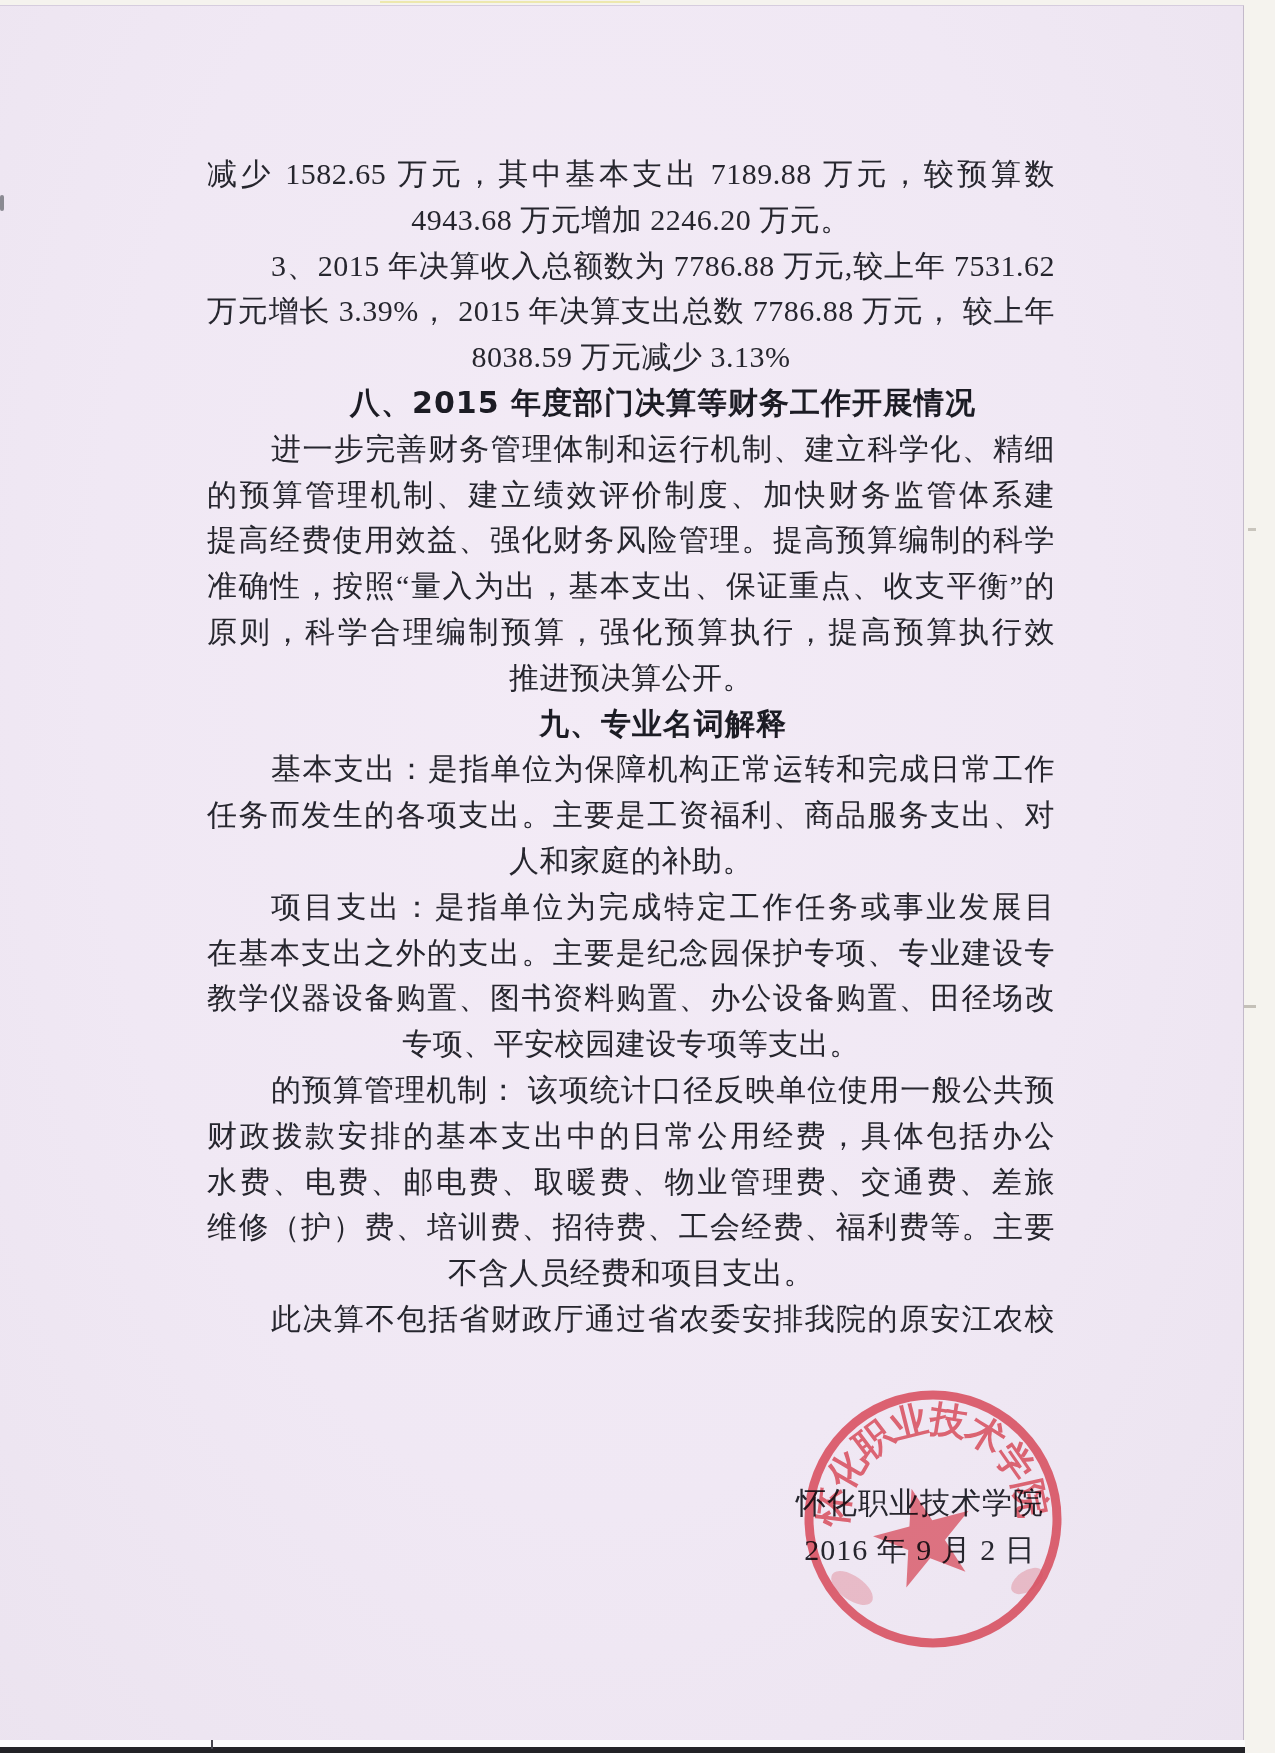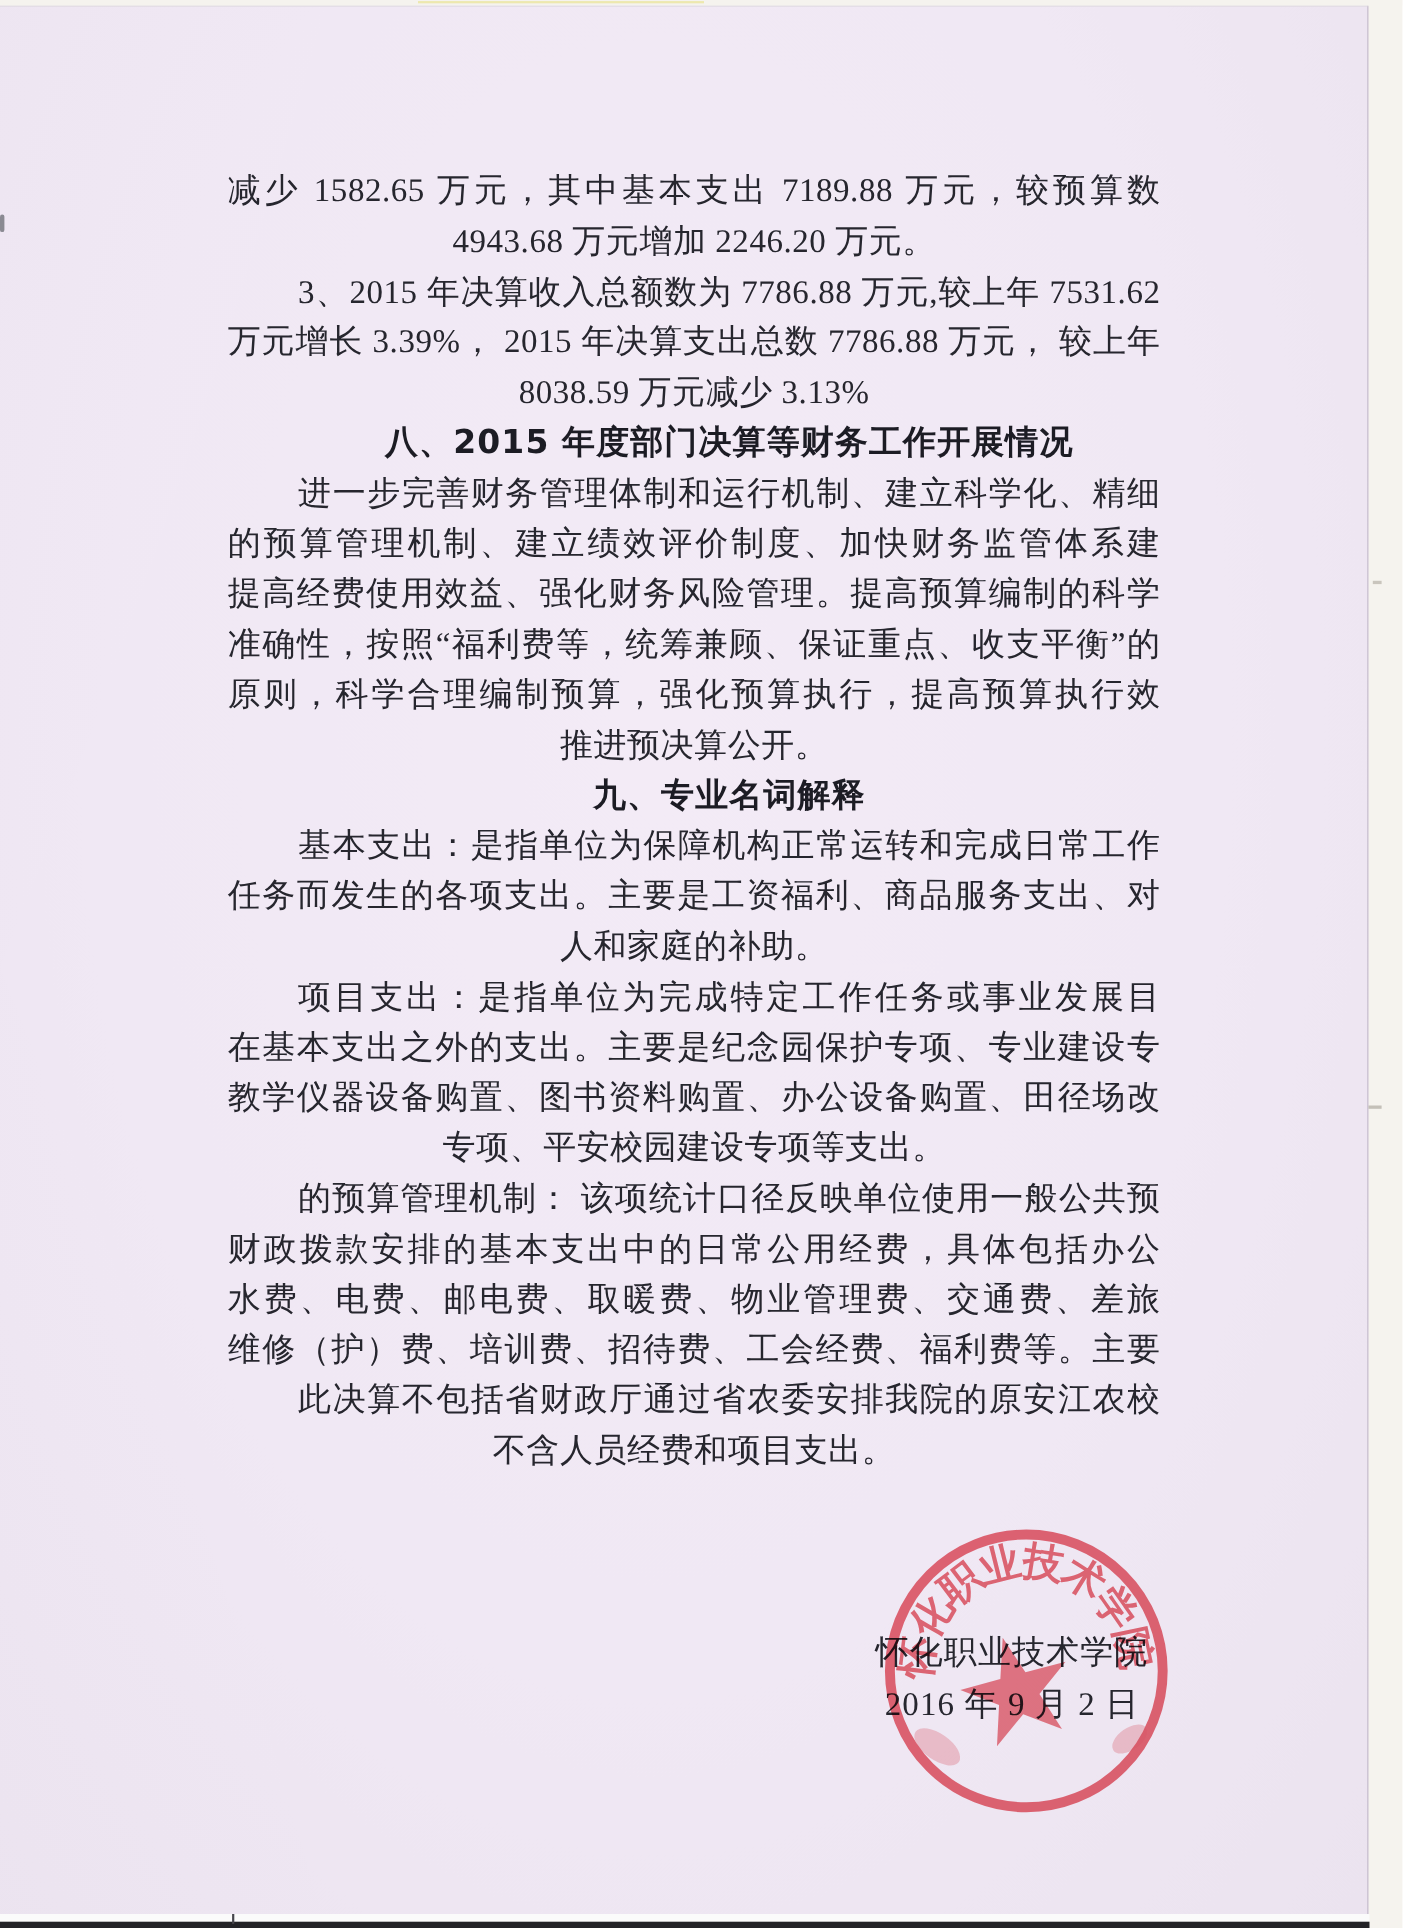--- a/index.html
+++ b/index.html
@@ -55,37 +55,37 @@
     <div class="doc">
       <div class="ln j">减少 1582.65 万元，其中基本支出 7189.88 万元，较预算数</div>
       <div class="ln">4943.68 万元增加 2246.20 万元。</div>
       <div class="ln i j">3、2015 年决算收入总额数为 7786.88 万元,较上年 7531.62</div>
       <div class="ln j">万元增长 3.39%， 2015 年决算支出总数 7786.88 万元， 较上年</div>
       <div class="ln">8038.59 万元减少 3.13%</div>
       <div class="ln h i">八、2015 年度部门决算等财务工作开展情况</div>
       <div class="ln i j">进一步完善财务管理体制和运行机制、建立科学化、精细化</div>
       <div class="ln j">的预算管理机制、建立绩效评价制度、加快财务监管体系建设、</div>
       <div class="ln j">提高经费使用效益、强化财务风险管理。提高预算编制的科学性、</div>
-      <div class="ln j">准确性，按照“福利费等，统筹兼顾、保证重点、收支平衡”的</div>
+      <div class="ln j">准确性，按照“量入为出，基本支出、保证重点、收支平衡”的</div>
       <div class="ln j">原则，科学合理编制预算，强化预算执行，提高预算执行效率，</div>
       <div class="ln">推进预决算公开。</div>
       <div class="ln h i">九、专业名词解释</div>
       <div class="ln i j">基本支出：是指单位为保障机构正常运转和完成日常工作</div>
       <div class="ln j">任务而发生的各项支出。主要是工资福利、商品服务支出、对个</div>
       <div class="ln">人和家庭的补助。</div>
       <div class="ln i j">项目支出：是指单位为完成特定工作任务或事业发展目标，</div>
       <div class="ln j">在基本支出之外的支出。主要是纪念园保护专项、专业建设专项、</div>
       <div class="ln j">教学仪器设备购置、图书资料购置、办公设备购置、田径场改造</div>
       <div class="ln">专项、平安校园建设专项等支出。</div>
       <div class="ln i j">的预算管理机制： 该项统计口径反映单位使用一般公共预算</div>
       <div class="ln j">财政拨款安排的基本支出中的日常公用经费，具体包括办公费、</div>
       <div class="ln j">水费、电费、邮电费、取暖费、物业管理费、交通费、差旅费、</div>
       <div class="ln j">维修（护）费、培训费、招待费、工会经费、福利费等。主要是</div>
+      <div class="ln">不含人员经费和项目支出。</div>
       <div class="ln i j">此决算不包括省财政厅通过省农委安排我院的原安江农校</div>
-      <div class="ln">不含人员经费和项目支出。</div>
     </div>
 
     <div class="sig">
       <div>怀化职业技术学院</div>
       <div>2016 年 9 月 2 日</div>
     </div>
 
     <svg class="sealwrap" viewBox="0 0 272 272" width="272" height="272">
       <circle cx="136" cy="136" r="124" fill="none" stroke="#e6505d" stroke-width="9" opacity="0.92"></circle>
       <polygon opacity="0.8" fill="#e6505d" transform="translate(128,156) rotate(-15)" points="0,-52 11.8,-16.2 49.5,-16.1 19,6.2 30.6,42.1 0,20 -30.6,42.1 -19,6.2 -49.5,-16.1 -11.8,-16.2"></polygon>

